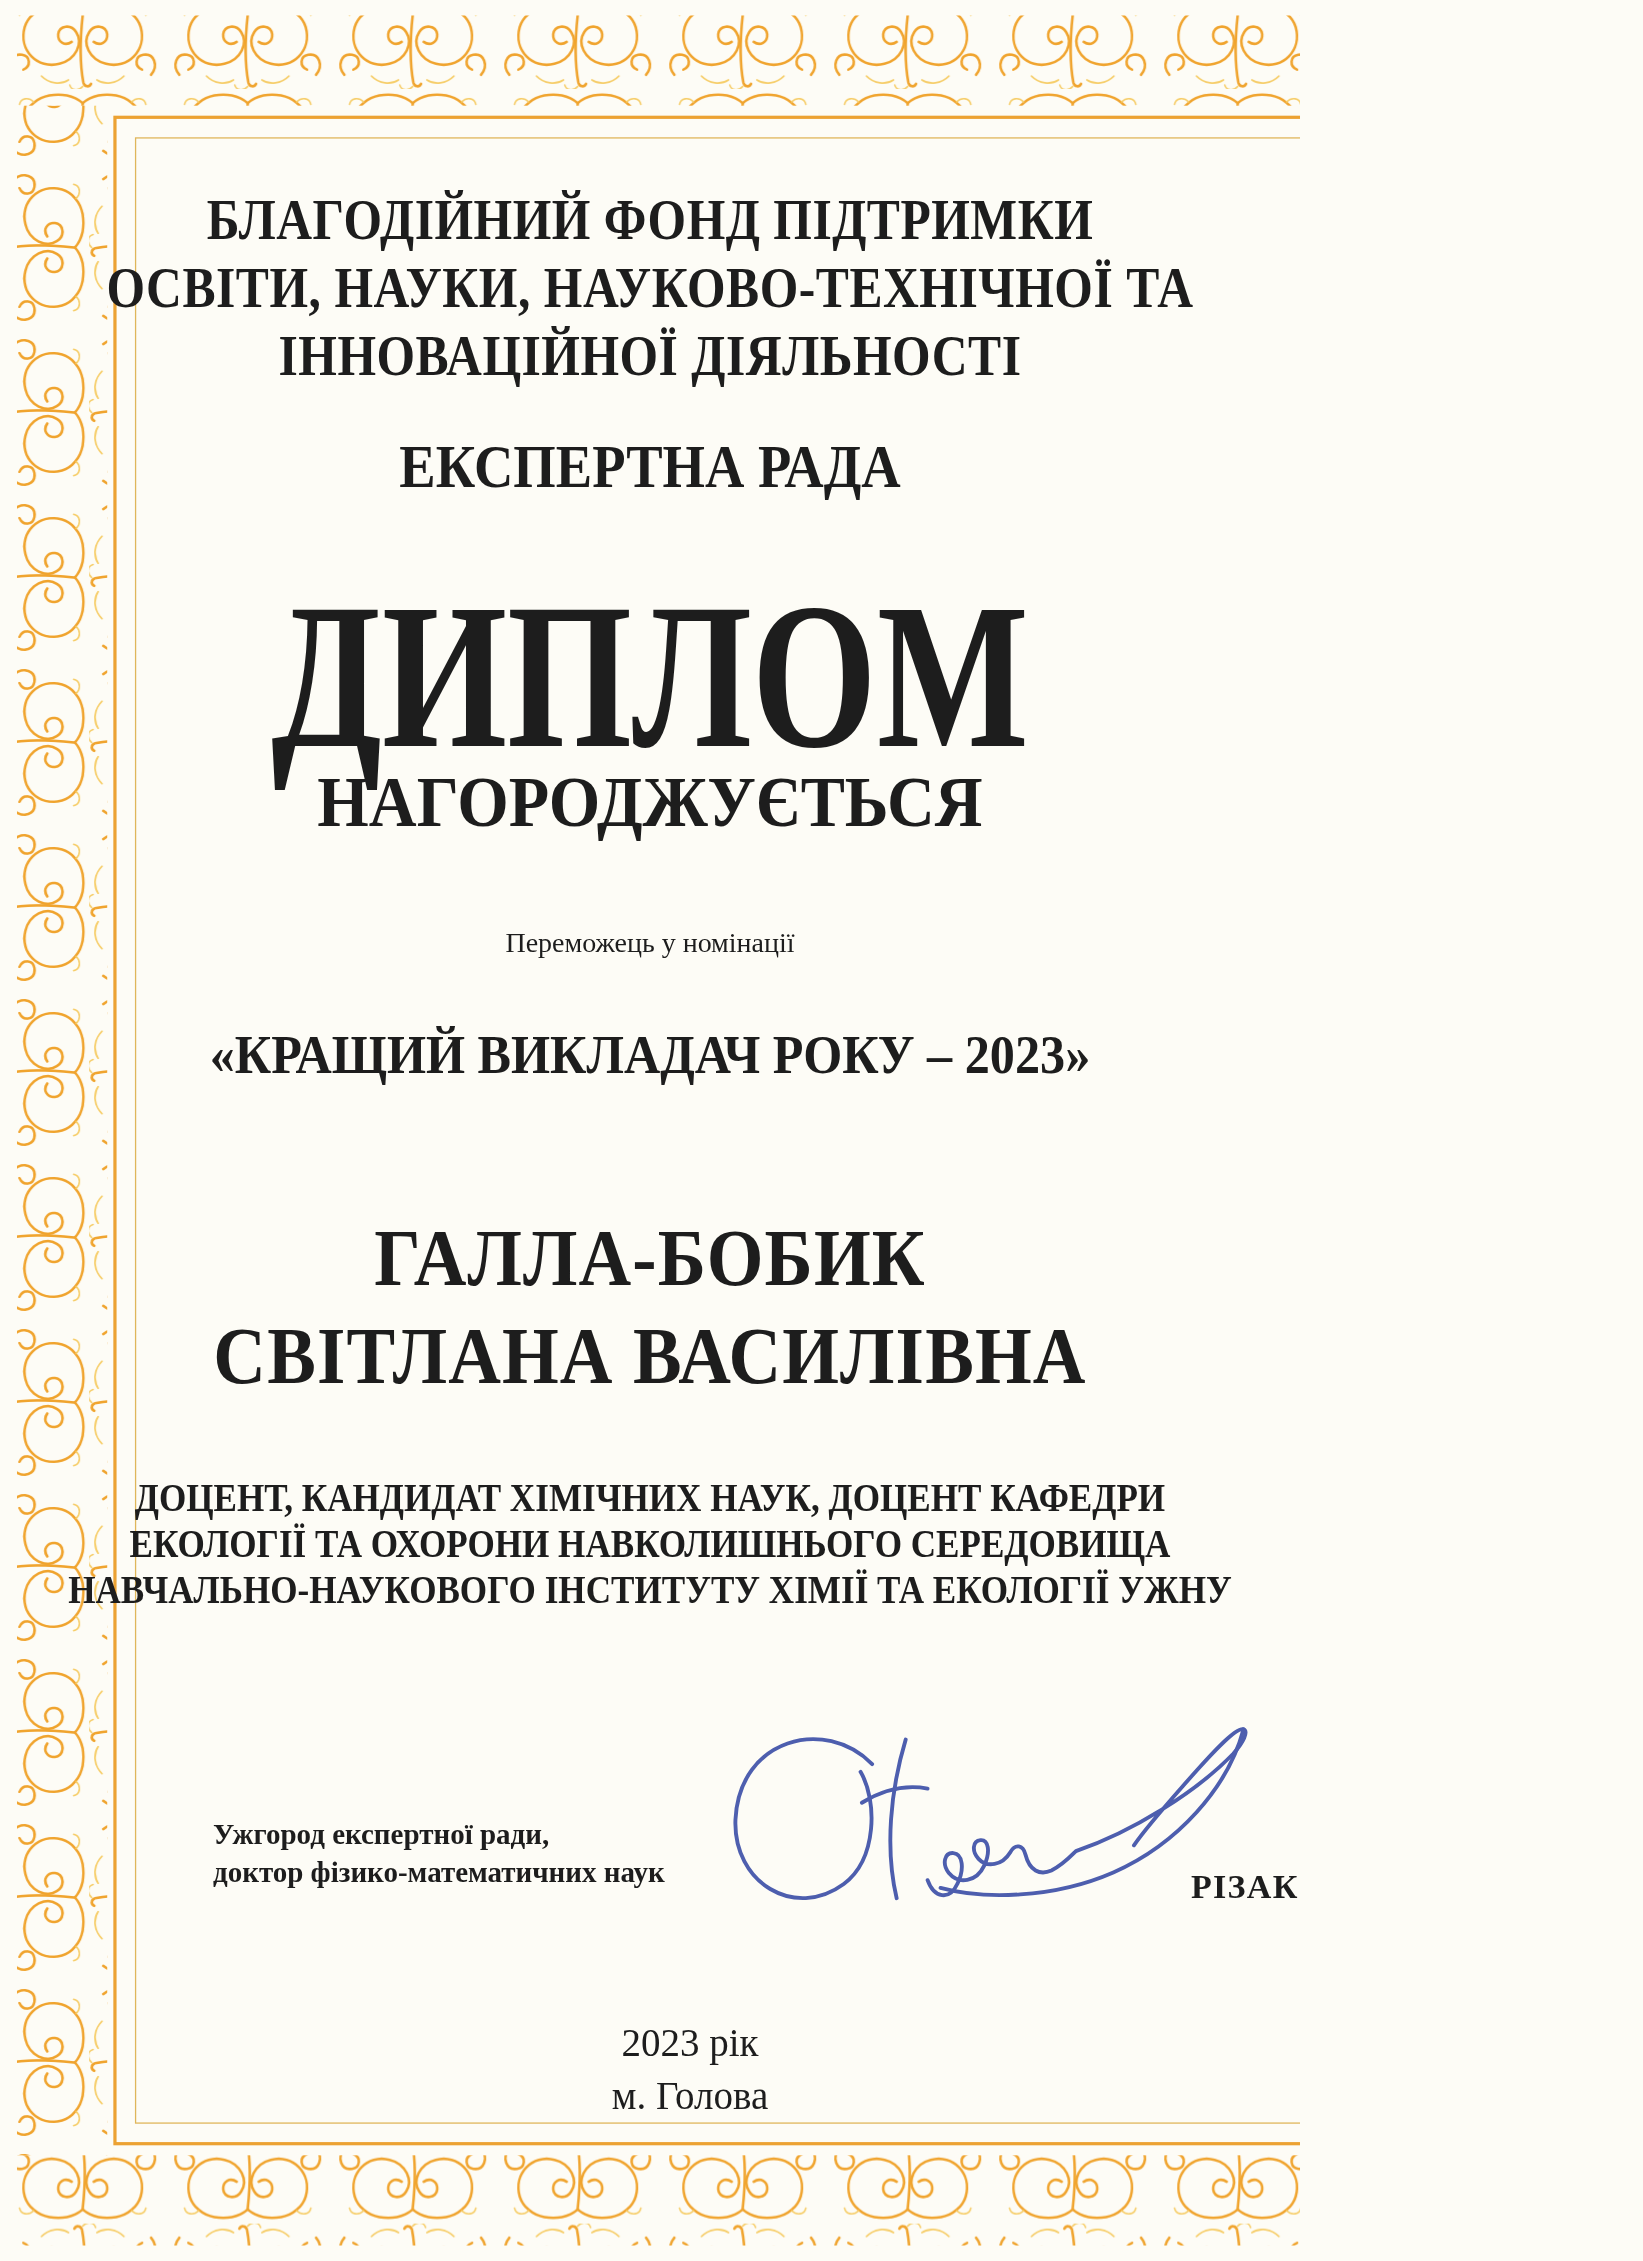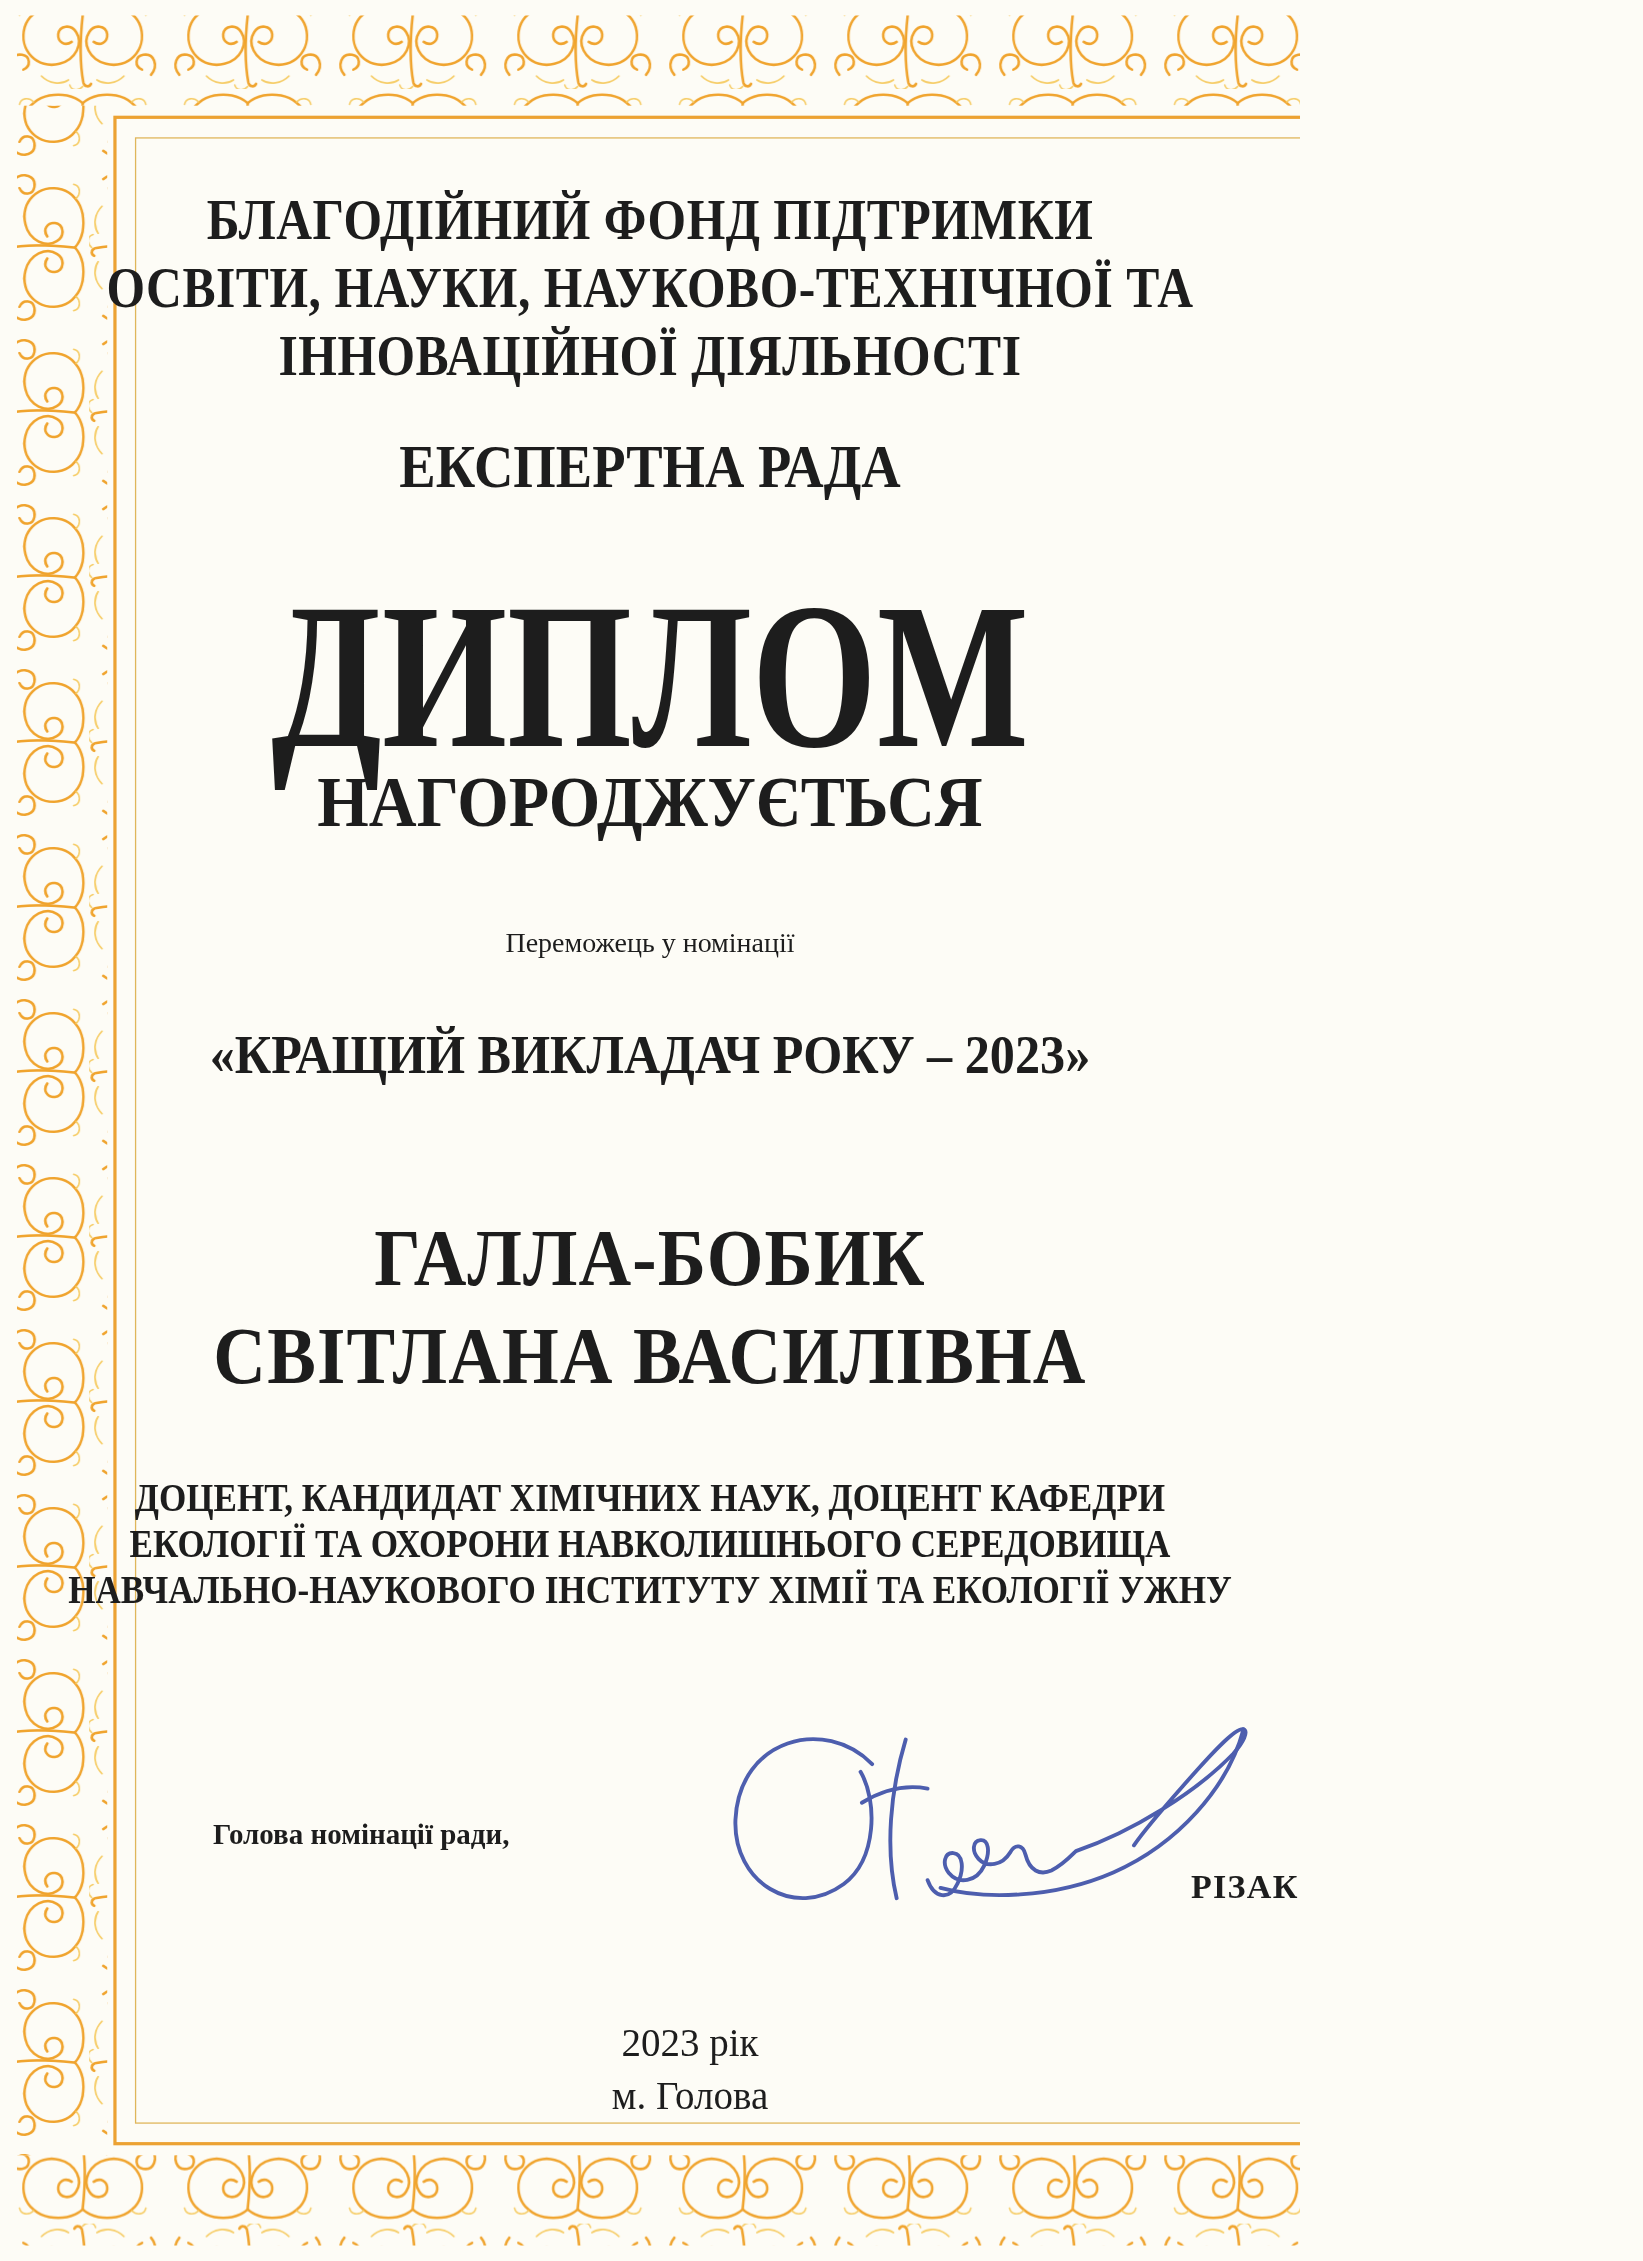--- a/index.html
+++ b/index.html
@@ -182,21 +182,22 @@
     <div class="desc-line">ЕКОЛОГІЇ ТА ОХОРОНИ НАВКОЛИШНЬОГО СЕРЕДОВИЩА</div>
     <div class="desc-line">НАВЧАЛЬНО-НАУКОВОГО ІНСТИТУТУ ХІМІЇ ТА ЕКОЛОГІЇ УЖНУ</div>
   </div>
 
   <div class="block recipient-block">
     <div class="rec-line">ГАЛЛА-БОБИК</div>
     <div class="rec-line">СВІТЛАНА ВАСИЛІВНА</div>
   </div>
 
   <div class="sig-role">
-    <div>Голова номінації ради,</div>
+    <div>Ужгород експертної ради,</div>
+    <div>доктор фізико-математичних наук</div>
   </div>
 
   <svg class="sig-svg" width="619" height="213" viewBox="0 0 960 330" aria-hidden="true">
     <g fill="none" stroke="#3f51a8" stroke-width="6" stroke-linecap="round" opacity="0.92">
       <path d="M298,62 C225,-12 92,22 86,148 C82,246 178,304 254,248 C306,209 306,118 280,74"></path>
       <path d="M350,24 C326,104 318,194 336,270"></path>
       <path d="M282,122 C318,100 352,94 384,100"></path>
       <path d="M384,242 C394,270 418,274 430,248 C442,224 438,201 424,200 C410,199 406,217 417,231 C432,249 460,245 472,219 C482,197 478,179 466,180 C454,181 452,197 463,209 C476,223 500,219 512,199 C520,185 532,187 536,203 C542,227 558,235 576,227 C592,219 604,207 612,199"></path>
       <path d="M614,197 C700,168 800,106 858,46 C874,28 882,11 874,8 C862,4 822,48 780,96 C750,130 722,162 704,188"></path>
       <path d="M874,8 C850,98 772,186 672,230 C578,271 470,272 404,254"></path>

